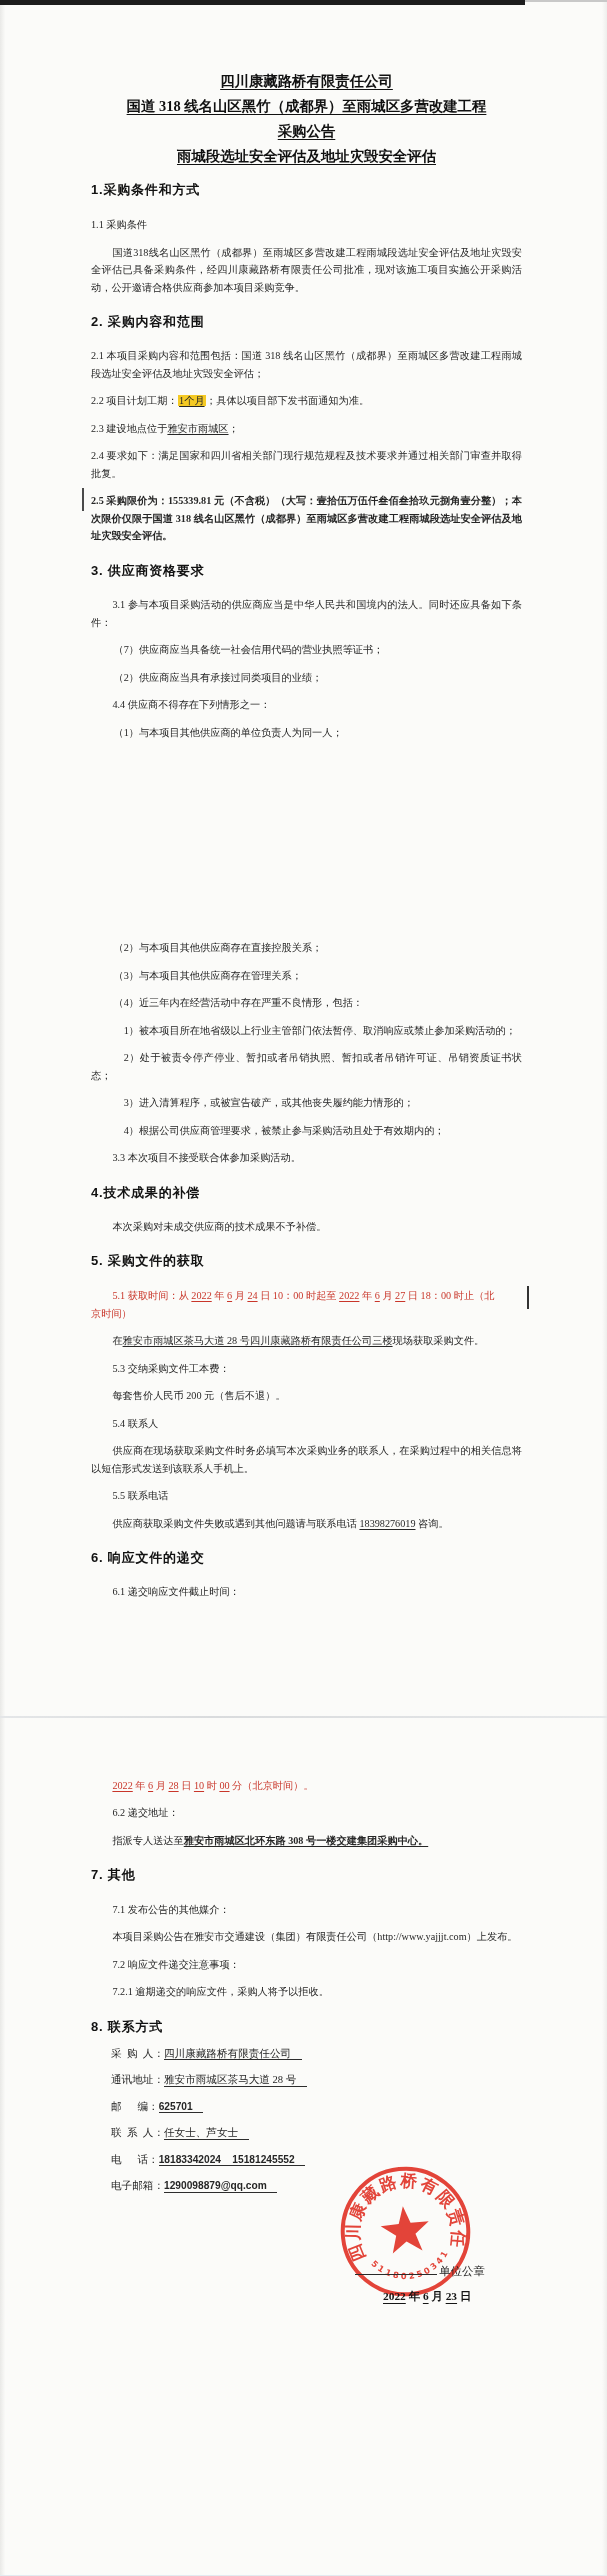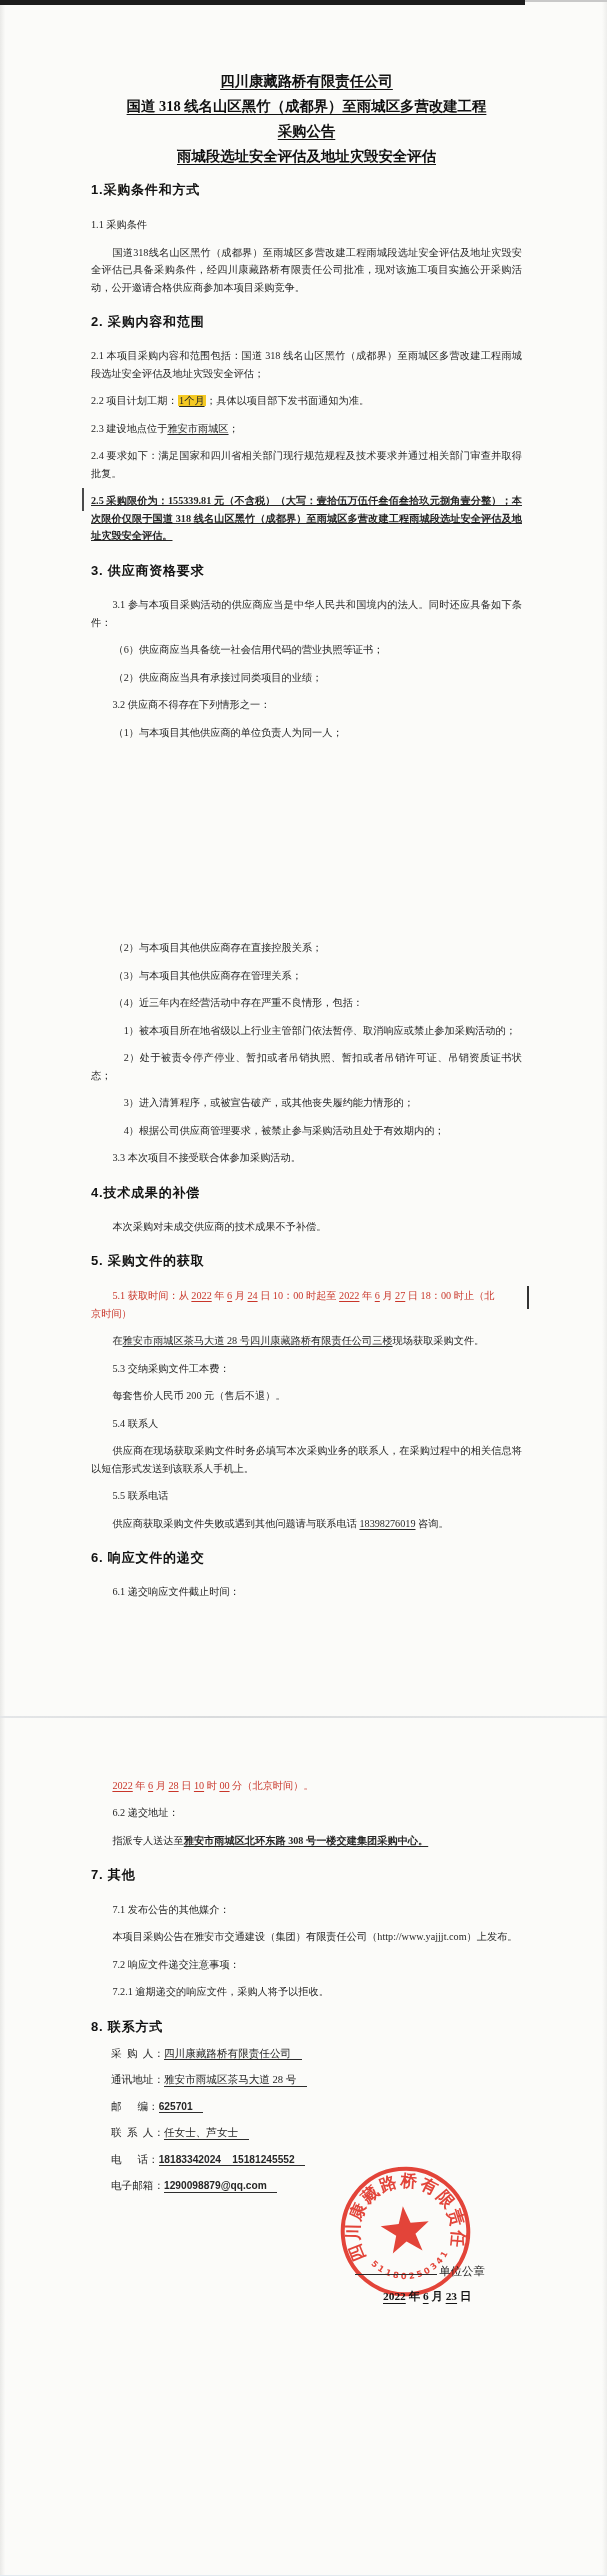--- a/index.html
+++ b/index.html
@@ -18,21 +18,21 @@
   .content{position:absolute;top:0;left:0;right:0;padding:73px 85px 0 91px;box-sizing:border-box;}
   .title-line{text-align:center;font-weight:bold;font-size:14.4px;line-height:16.7px;margin:0 0 8.3px;
     color:#111;text-decoration:underline;text-underline-offset:3px;text-decoration-thickness:1.1px;}
   h2{font-family:"Liberation Sans","DejaVu Sans",sans-serif;font-size:13px;line-height:18px;
     margin:16.7px 0 7.6px;color:#121212;letter-spacing:0.8px;}
   h2+p{margin-top:16.7px;}
   p{font-size:10.2px;line-height:17.5px;margin:10px 0;text-align:justify;}
   .ind{text-indent:2.1em;}
   .item{text-indent:2.2em;}
   .subitem{text-indent:3.2em;}
-  .b{font-weight:bold;text-decoration:underline;}
+  .b{font-weight:bold;}
   .red{color:#c9362a;font-weight:normal;}
   .u{text-decoration:underline;text-underline-offset:2.3px;}
   .hl{background:#f5ca25;padding:0 1.5px;}
   .row{white-space:pre-wrap;text-indent:20px;font-size:10.6px;margin:9px 0;}
   .uv{border-bottom:0.9px solid #2d2d2d;padding:0 10.6px 0.8px 0;}
   .sans{font-family:"Liberation Sans","DejaVu Sans",sans-serif;font-weight:bold;font-size:10.2px;}
   .gap-a{height:178px;}
   .gap-b{height:156px;}
   .stamp{position:absolute;left:334px;top:2160px;width:143px;height:143px;
     mix-blend-mode:multiply;opacity:.93;transform:rotate(-6deg);}
@@ -67,23 +67,23 @@
 
     <h2>2. 采购内容和范围</h2>
     <p>2.1 本项目采购内容和范围包括：国道 318 线名山区黑竹（成都界）至雨城区多营改建工程雨城段选址安全评估及地址灾毁安全评估；</p>
     <p><span>2.2 项目计划工期：</span><span class="hl u">1个月</span><span>；具体以项目部下发书面通知为准。</span></p>
     <p><span>2.3 建设地点位于</span><span class="u">雅安市雨城区</span><span>；</span></p>
     <p>2.4 要求如下：满足国家和四川省相关部门现行规范规程及技术要求并通过相关部门审查并取得批复。</p>
     <p class="b">2.5 采购限价为：155339.81 元（不含税）（大写：壹拾伍万伍仟叁佰叁拾玖元捌角壹分整）；本次限价仅限于国道 318 线名山区黑竹（成都界）至雨城区多营改建工程雨城段选址安全评估及地址灾毁安全评估。</p>
 
     <h2>3.  供应商资格要求</h2>
     <p class="ind">3.1 参与本项目采购活动的供应商应当是中华人民共和国境内的法人。同时还应具备如下条件：</p>
-    <p class="item">（6）供应商应当具备统一社会信用代码的营业执照等证书；</p>
+    <p class="item">（7）供应商应当具备统一社会信用代码的营业执照等证书；</p>
     <p class="item">（2）供应商应当具有承接过同类项目的业绩；</p>
-    <p class="ind">3.2  供应商不得存在下列情形之一：</p>
+    <p class="ind">4.4  供应商不得存在下列情形之一：</p>
     <p class="item">（1）与本项目其他供应商的单位负责人为同一人；</p>
     <div class="gap-a"></div>
     <p class="item">（2）与本项目其他供应商存在直接控股关系；</p>
     <p class="item">（3）与本项目其他供应商存在管理关系；</p>
     <p class="item">（4）近三年内在经营活动中存在严重不良情形，包括：</p>
     <p class="subitem">1）被本项目所在地省级以上行业主管部门依法暂停、取消响应或禁止参加采购活动的；</p>
     <p class="subitem">2）处于被责令停产停业、暂扣或者吊销执照、暂扣或者吊销许可证、吊销资质证书状态；</p>
     <p class="subitem">3）进入清算程序，或被宣告破产，或其他丧失履约能力情形的；</p>
     <p class="subitem">4）根据公司供应商管理要求，被禁止参与采购活动且处于有效期内的；</p>
     <p class="ind">3.3 本次项目不接受联合体参加采购活动。</p>

